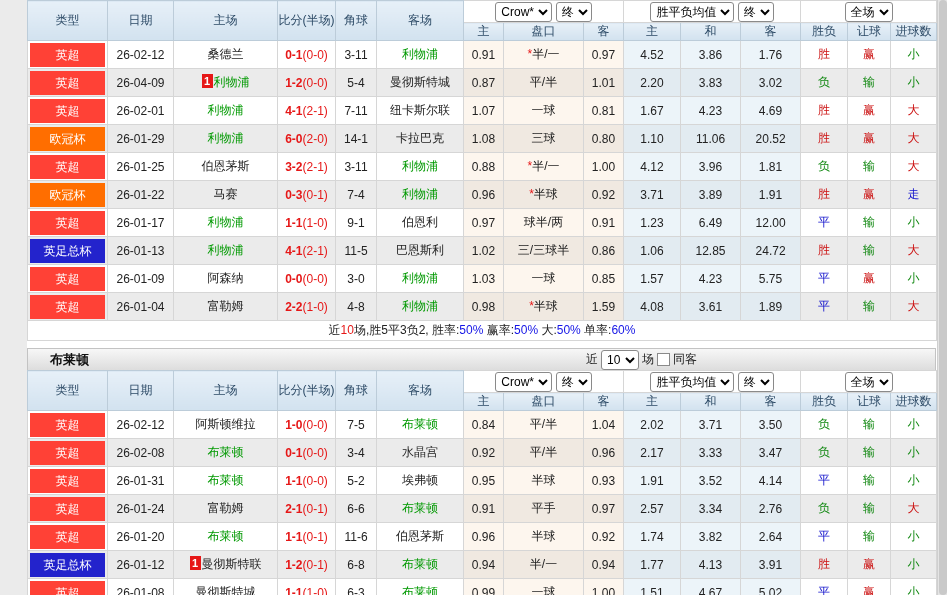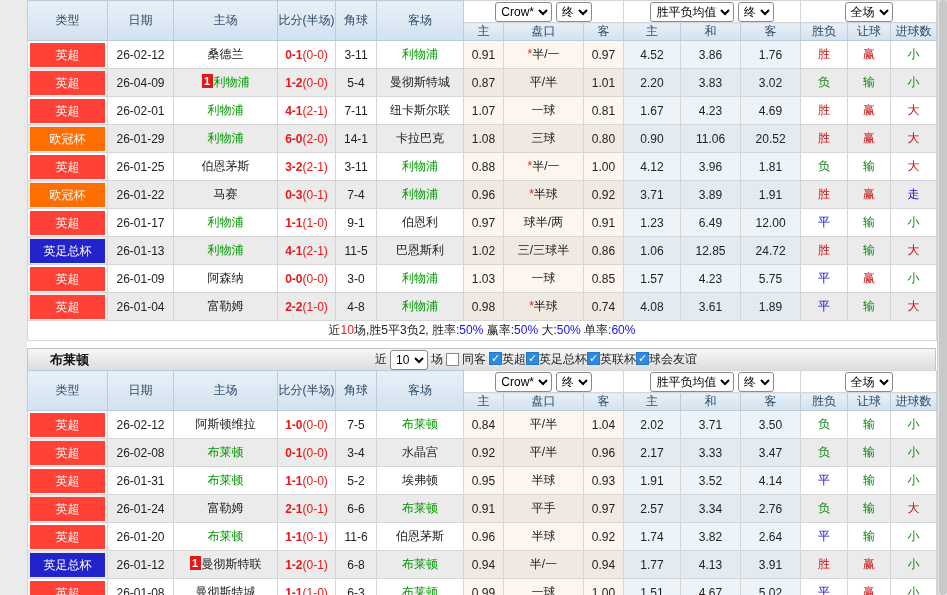--- a/index.html
+++ b/index.html
@@ -191,21 +191,21 @@
               <div class="lg-badge" style="background: rgb(255, 110, 0);">欧冠杯</div>
             </td>
     <td>26-01-29</td>
     <td><span class="team-tracked">利物浦</span></td>
     <td><span class="score-main">6-0</span><span class="score-half">(2-0)</span></td>
     <td>14-1</td>
     <td><span>卡拉巴克</span></td>
     <td class="c-odds">1.08</td>
     <td class="c-odds">三球</td>
     <td class="c-odds">0.80</td>
-    <td class="c-avg">0.90</td>
+    <td class="c-avg">1.10</td>
     <td class="c-avg">11.06</td>
     <td class="c-avg">20.52</td>
     <td class="t-red">胜</td>
     <td class="t-red">赢</td>
     <td class="t-red">大</td>
   </tr>
           <tr>
     <td>
               <div class="lg-badge" style="background: rgb(255, 65, 54);">英超</div>
             </td>
@@ -304,21 +304,21 @@
     <td>
               <div class="lg-badge" style="background: rgb(255, 65, 54);">英超</div>
             </td>
     <td>26-01-04</td>
     <td><span>富勒姆</span></td>
     <td><span class="score-main">2-2</span><span class="score-half">(1-0)</span></td>
     <td>4-8</td>
     <td><span class="team-tracked">利物浦</span></td>
     <td class="c-odds">0.98</td>
     <td class="c-odds"><span class="hc-star">*</span>半球</td>
-    <td class="c-odds">0.74</td>
+    <td class="c-odds">1.59</td>
     <td class="c-avg">4.08</td>
     <td class="c-avg">3.61</td>
     <td class="c-avg">1.89</td>
     <td class="t-blue">平</td>
     <td class="t-green">输</td>
     <td class="t-red">大</td>
   </tr>
         </tbody>
       <tfoot>
         <tr class="summary-row">
@@ -328,21 +328,20 @@
     </table>
 
     <div class="section-bar">
       <span class="section-title">布莱顿</span>
       <span class="filter-group">
         <span>近</span>
         <select class="sel"><option value="10">10</option></select>
         <span>场</span>
         <span class="cb"></span>
         <span>同客</span>
-        <span id="league-filters"><span class="cb on"></span><span>英超</span><span class="cb on"></span><span>英足总杯</span><span class="cb on"></span><span>英联杯</span><span class="cb on"></span><span>球会友谊</span></span>
       </span>
     </div>
 
     <table>
       <colgroup>
         <col class="w-lg">
           <col class="w-date">
           <col class="w-home">
           <col class="w-score">
           <col class="w-cn">

